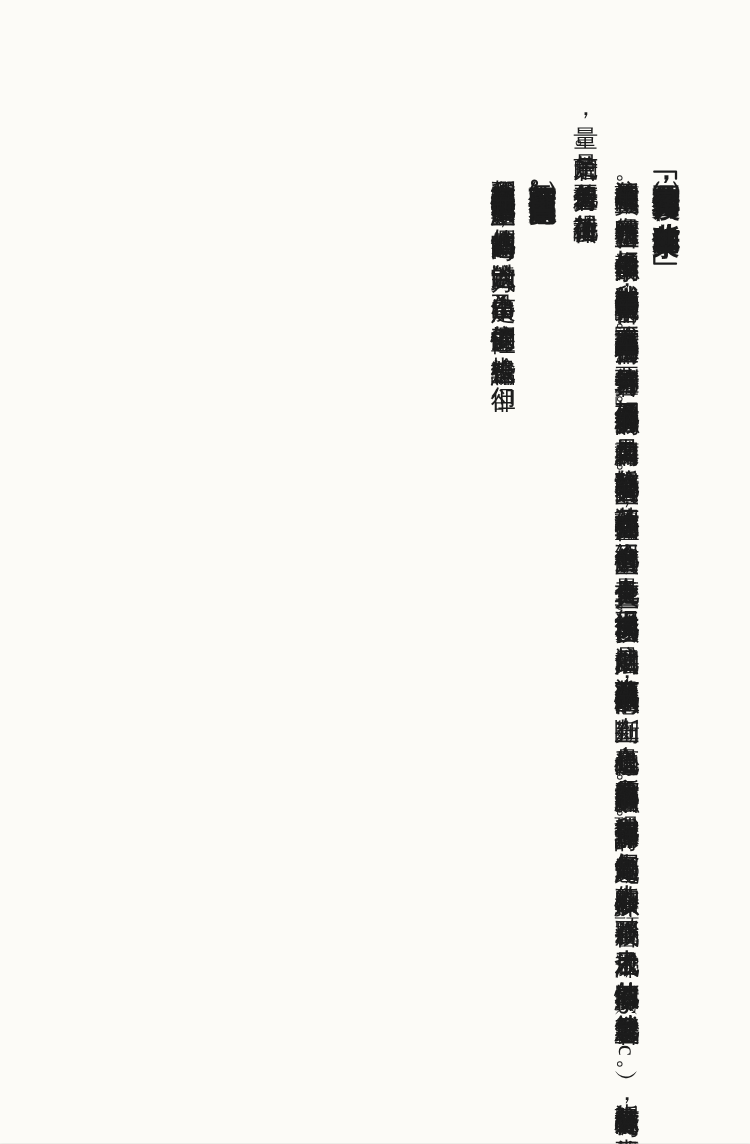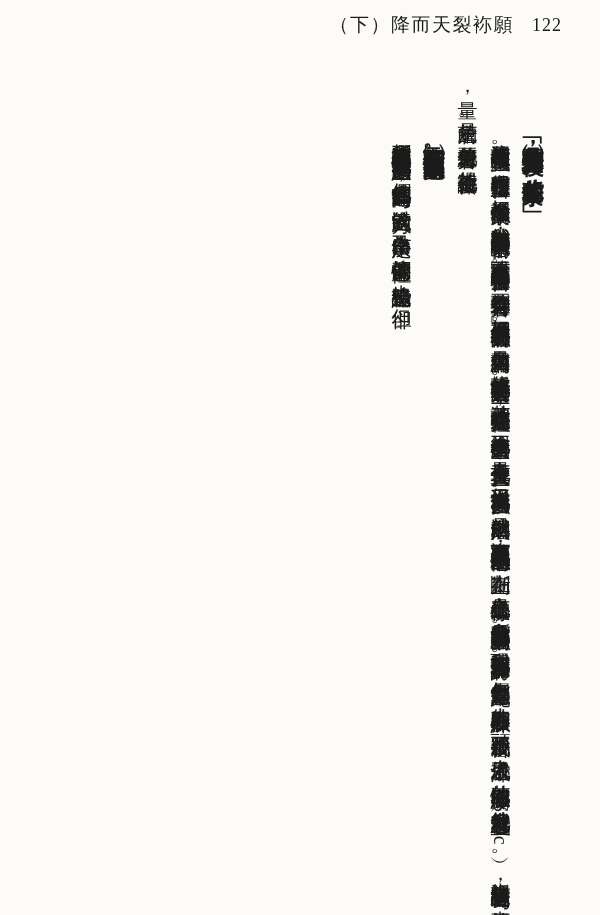--- a/index.html
+++ b/index.html
@@ -63,24 +63,20 @@
   .h4 { margin-block-end: 10px; }
   .sec4-para { margin-block-end: 22px; }
   .h5 { margin-block-end: 16px; }
   .sec5-para { margin-block-end: 0; }
 </style>
 </head>
 <body>
 
 <div class="page">
 
-  <div class="page-header">
-    <span class="running-title">（下）降而天裂袮願</span>
-    <span class="page-number">122</span>
-  </div>
 
   <div class="body-text">
     <p class="heading h4">㈣「要等到你得到力量後，才背起你的十字架。」</p>
     <p class="para indent sec4-para">這句話被應用在各種信仰的職責上。有時候被應用在禱告上，好像禱告是個十字架似的。我就知道有人勸告初信者不要嘗試在家中禱告，或「不要嘗試更多」在聚會中和社交場合禱告。「要等待直到你得著力量。」好像他們不必練習就會得著力量似的。力量是藉練習得的。你靜靜地躺著是不會得著力量的。若讓一個小孩子一直躺在搖籃裡面，他絕不會有甚麼力量的；在身量上他會一直長大，但也只不過成為一個大嬰孩而已。這就是自然的法則。沒有其他東西可以代替練習以產生情感的，在判斷上、在良心上也是這樣的。所有靈魂的力量都是藉著操練增強的。我現在無需對這個理論詳加探討。每個人都知道它是如此。人的心智若不加以操練，頭腦就不會成長，人也就成呆滯了。若他的情感沒有操練，他就會變成禁慾主義者（Stoic）。告訴歸信者忽視基督徒的行為，直等他得著力量，是荒唐的。若他想要得著力量，就得讓他前去工作。</p>
     <p class="heading h5">㈤初信者不可被塑造有宗派的感覺。</p>
     <p class="para indent sec5-para">我們不應該教導他們堅持宗派的特異性或使他們頑固在宗派的要點上。他們應當在一個適當的時間，以適當的方式，為自己作出決定，依據它們的重要性，去檢視這些論點。但卻</p>
   </div>
 
 </div>
 

